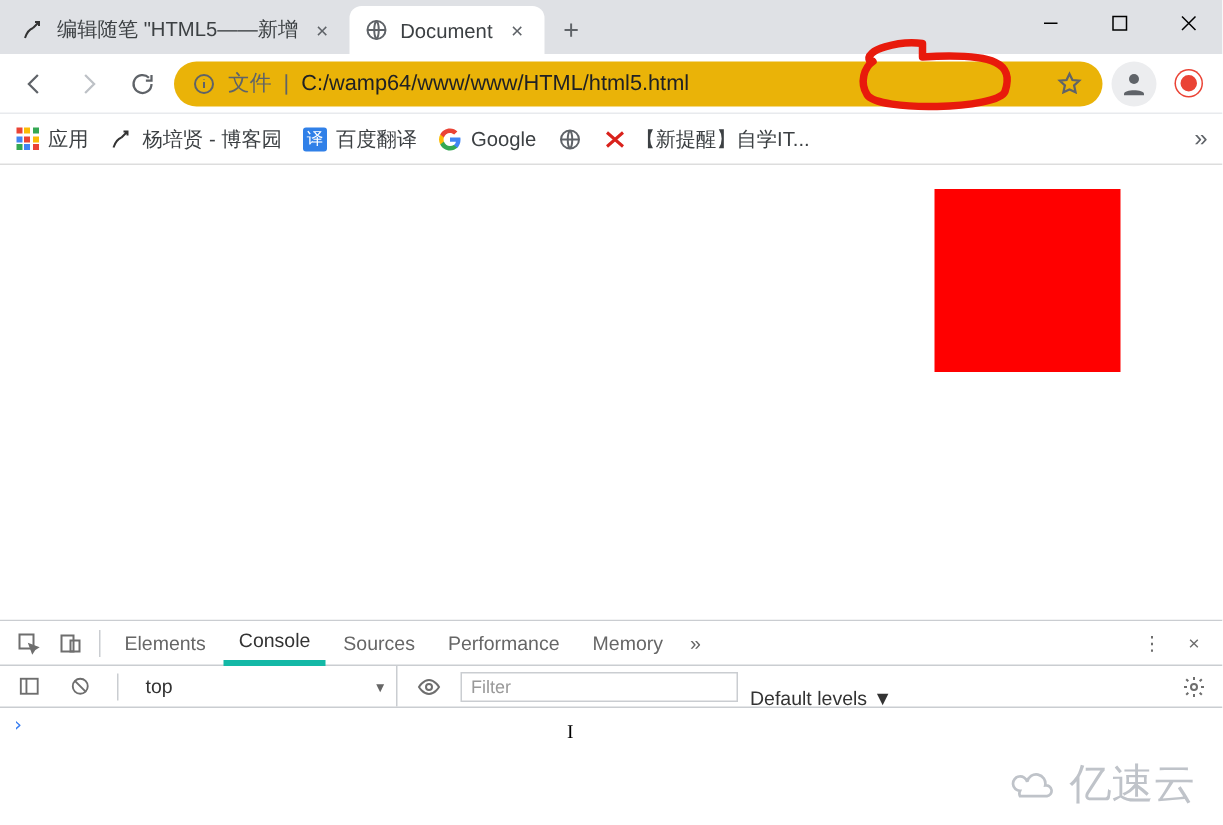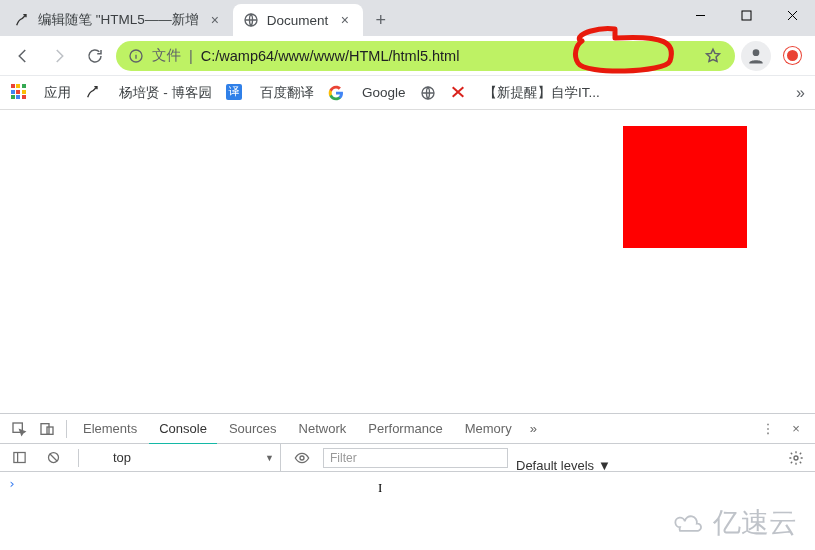--- a/index.html
+++ b/index.html
@@ -17,57 +17,57 @@
   .tab .close { width: 16px; height: 16px; display: flex; align-items: center; justify-content: center; color: #5f6368; font-size: 14px; }
   .newtab { width: 28px; height: 28px; display:flex; align-items:center; justify-content:center; color:#5f6368; font-size:18px; margin-left:4px; margin-bottom:2px; border-radius:50%; }
   .winbtns { display: flex; height: 32px; align-self:flex-start; }
   .winbtn { width: 46px; height: 30px; display: flex; align-items: center; justify-content: center; color:#333; }
   .winbtn svg { width:11px; height:11px; }
 
   
   .addrbar { height: 40px; background: #fff; display: flex; align-items: center; padding: 0 8px; gap: 6px; border-bottom: 1px solid #e8eaed; }
   .navbtn { width: 30px; height: 30px; display:flex; align-items:center; justify-content:center; color:#5f6368; border-radius:50%; }
   .navbtn.dis { color:#bdc1c6; }
-  .omnibox { flex:1; height: 30px; background:#bef264; border-radius:15px; display:flex; align-items:center; padding:0 12px; gap:8px; color:#5f6368; font-size:14.5px; position:relative; }
+  .omnibox { flex:1; height: 30px; background:#eab308; border-radius:15px; display:flex; align-items:center; padding:0 12px; gap:8px; color:#5f6368; font-size:14.5px; position:relative; }
   .omnibox .proto { color:#5f6368; }
   .omnibox .url { color:#202124; }
   .star { width:20px; color:#5f6368; }
   .redmark { position:absolute; right:55px; top:-18px; pointer-events:none; }
   .avatar { width:30px; height:30px; border-radius:50%; background:#ecedef; display:flex; align-items:center; justify-content:center; color:#5f6368; }
   .menu-red { width:30px; height:30px; display:flex; align-items:center; justify-content:center; }
   .menu-red .dot { width:17px; height:17px; border-radius:50%; background:#ea4335; position:relative; border:3px solid #fff; box-shadow:0 0 0 1px #ea4335;}
 
   
   .bmbar { height: 34px; background:#fff; display:flex; align-items:center; padding:0 10px; gap:14px; font-size:13.5px; color:#3c4043; border-bottom:1px solid #ddd; }
-  .bm { display:flex; gap:18px; white-space:nowrap; }
+  .bm { display:flex; align-items:center; gap:6px; white-space:nowrap; }
   .bm .ico { width:16px; height:16px; display:flex; align-items:center; justify-content:center; }
   .appsicon { display:grid; grid-template-columns:repeat(3,4px); grid-template-rows:repeat(3,4px); gap:1.5px; }
   .appsicon span { background:#ea4335; width:4px; height:4px; }
   .appsicon span:nth-child(2){background:#fbbc05;} .appsicon span:nth-child(3){background:#34a853;}
   .appsicon span:nth-child(4){background:#4285f4;} .appsicon span:nth-child(5){background:#ea4335;} .appsicon span:nth-child(6){background:#fbbc05;}
   .appsicon span:nth-child(7){background:#34a853;} .appsicon span:nth-child(8){background:#4285f4;} .appsicon span:nth-child(9){background:#ea4335;}
   .baidufanyi { width:16px; height:16px; background:#3080e8; color:#fff; font-size:11px; display:flex; align-items:center; justify-content:center; border-radius:2px; }
   .bm-chev { margin-left:auto; color:#5f6368; font-size:16px; }
 
   
   .page { height: 303px; background:#fff; position:relative; }
   .redbox { position:absolute; top:16px; right:68px; width:124px; height:122px; background:red; }
 
   
   .dt { height:104px; border-top:1px solid #cacdd1; background:#fff; display:flex; flex-direction:column; font-size:13px; color:#333; }
   .dt-tabs { height:30px; display:flex; align-items:center; border-bottom:1px solid #cacdd1; padding:0 6px; gap:2px; }
   .dt-ico { width:26px; height:26px; display:flex; align-items:center; justify-content:center; color:#6e6e6e; }
   .dt-sep { width:1px; height:18px; background:#cacdd1; margin:0 4px; }
   .dt-tab { padding:0 10px; height:30px; display:flex; align-items:center; color:#666; }
-  .dt-tab.active { color:#333; border-bottom:1px solid #14b8a6; }
+  .dt-tab.active { color:#333; border-bottom:4px solid #14b8a6; }
   .dt-more { color:#666; padding:0 6px; }
   .dt-right { margin-left:auto; display:flex; align-items:center; gap:2px; }
 
   .dt-toolbar { height:28px; display:flex; align-items:center; border-bottom:1px solid #cacdd1; padding:0 6px; gap:8px; }
-  .dt-ctx { display:flex; align-items:center; gap:12px; color:#333; padding:0 6px; border-right:1px solid #cacdd1; height:100%;margin-left:16px; }
+  .dt-ctx { display:flex; align-items:center; gap:12px; color:#333; padding:0 6px; border-right:1px solid #cacdd1; height:100%; }
   .dt-ctx .tri { font-size:9px; color:#666; }
   .dt-eye { color:#6e6e6e; }
   .dt-filter { width:185px; height:20px; border:1px solid #cacdd1; font-size:12px; padding:0 6px; color:#999; display:flex; align-items:center; background:#fff; }
   .dt-levels { color:#333; display:flex; align-items:center; gap:4px;margin-top:16px; }
   .dt-gear { margin-left:auto; color:#6e6e6e; }
 
   .dt-console { flex:1; padding:4px 8px; font-family: Consolas, Menlo, monospace; font-size:13px; display:flex; align-items:flex-start; gap:6px; position:relative;}
   .dt-console .pchar { color:#367cf1; }
   .code { white-space:pre; }
   .code .fn { color:#222; }
@@ -243,21 +243,20 @@
       <div class="dt-ico">
           <svg width="16" height="16" viewBox="0 0 24 24" fill="none" stroke="#6e6e6e" stroke-width="2">
             <rect x="3" y="4" width="12" height="16"></rect>
             <rect x="12" y="9" width="9" height="11"></rect>
           </svg>
         </div>
       <div class="dt-sep"></div>
       <div class="dt-tab">Elements</div>
       <div class="dt-tab active">Console</div>
       <div class="dt-tab">Sources</div>
-      <div class="dt-tab">Network</div>
       <div class="dt-tab">Performance</div>
       <div class="dt-tab">Memory</div>
       <div class="dt-more">»</div>
       <div class="dt-right">
         <div class="dt-ico">⋮</div>
         <div class="dt-ico">×</div>
       </div>
     </div>
 
     <div class="dt-toolbar">

